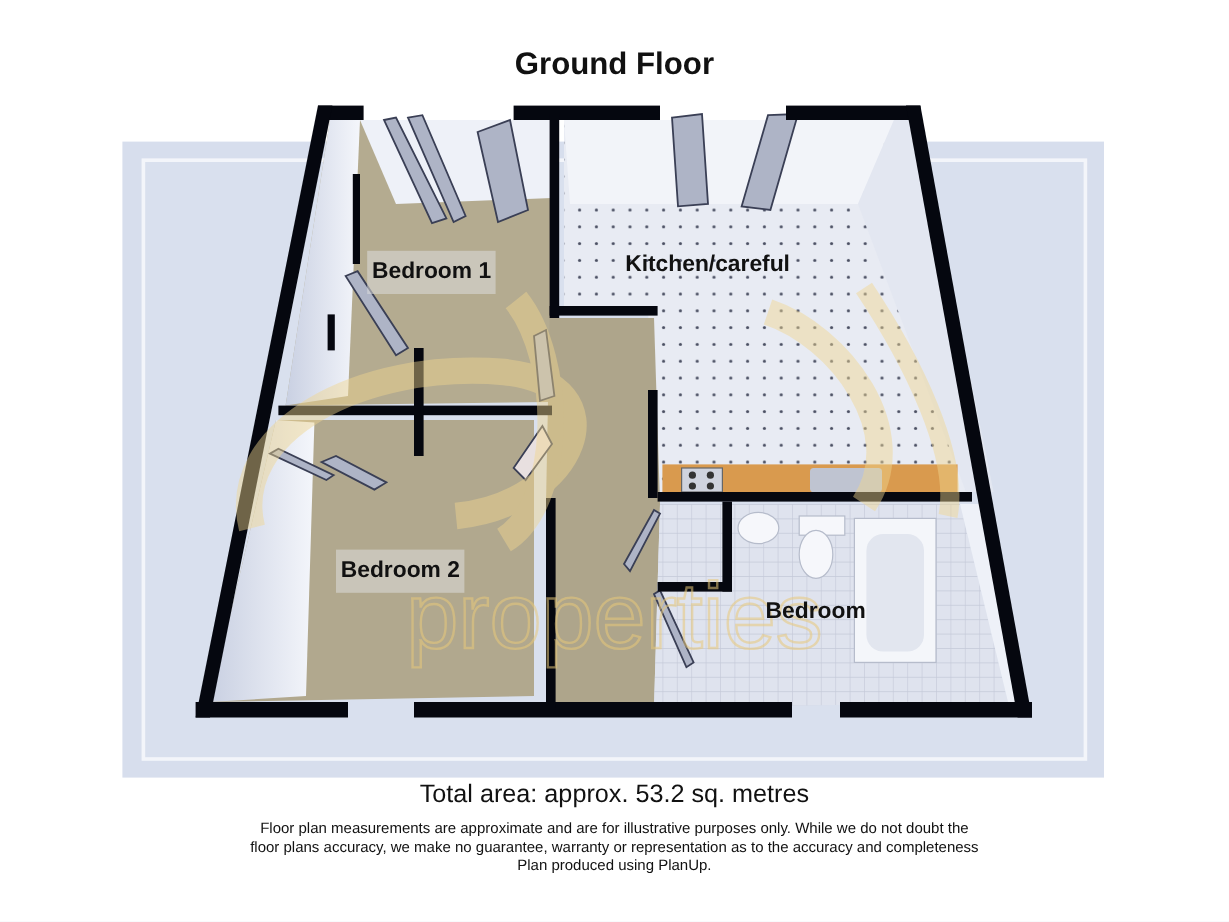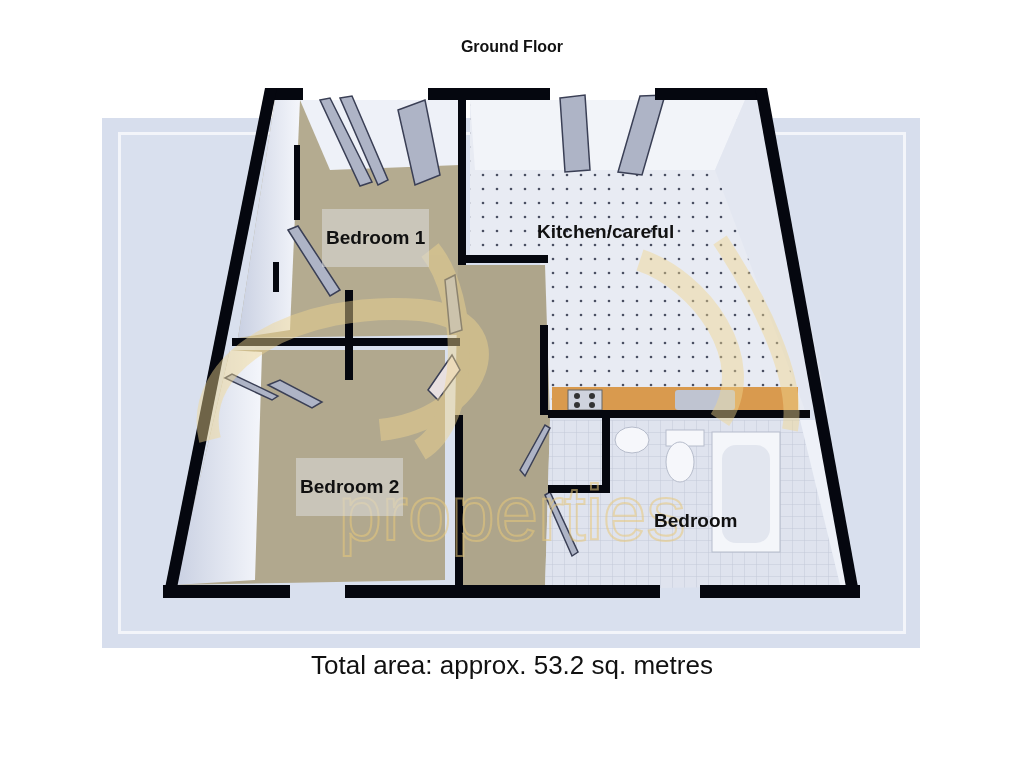--- a/index.html
+++ b/index.html
@@ -1,22 +1,22 @@
 <!DOCTYPE html>
 <html><head>
 <meta charset="utf-8">
 <style>
   html, body { margin:0; padding:0; background:#ffffff; }
   body { width:1024px; height:768px; position:relative; overflow:hidden; font-family:"Liberation Sans", sans-serif; }
-  .title { position:absolute; left:0; width:1024px; top:38px; text-align:center; font-weight:bold; font-size:16px; color:#111; }
+  .title { position:absolute; left:0; width:1024px; top:38px; text-align:center; font-weight:bold; font-size:26px; color:#111; }
   .frame-outer { position:absolute; left:102px; top:118px; width:818px; height:530px; background:#d7deed; }
   .frame-inner { position:absolute; left:118px; top:132px; width:788px; height:502px; border:3px solid #f3f5fa; box-sizing:border-box; background:#d9e0ee; }
   svg.plan { position:absolute; left:0; top:0; }
-  .label { position:absolute; font-weight:bold; font-size:19px; color:#111; padding:18px 4px; background:rgba(220,220,220,0.55); white-space:nowrap;margin-left:16px; }
-  .area { position:absolute; left:0; width:1024px; top:650px; text-align:center; font-size:26px; color:#111; }
+  .label { position:absolute; font-weight:bold; font-size:19px; color:#111; padding:7px 4px; background:rgba(220,220,220,0.55); white-space:nowrap; }
+  .area { position:absolute; left:0; width:1024px; top:650px; text-align:center; font-size:21px; color:#111; }
   .disclaimer { position:absolute; left:170px; width:684px; top:683px; text-align:center; font-size:12.5px; line-height:15.6px; color:#111; }
 </style>
 </head>
 <body>
 
 <div class="title">Ground Floor</div>
 
 <div class="frame-outer"></div>
 <div class="frame-inner"></div>
 
@@ -128,13 +128,16 @@
 </svg>
 
 <div class="label" style="left:306px; top:209px;">Bedroom 1</div>
 <div class="label" style="left:517px; top:203px; background:transparent;">Kitchen/careful</div>
 <div class="label" style="left:280px; top:458px;">Bedroom 2</div>
 <div class="label" style="left:634px; top:492px; background:transparent;">Bedroom</div>
 
 <div class="area">Total area: approx. 53.2 sq. metres</div>
 
 <div class="disclaimer">
+  <div>Floor plan measurements are approximate and are for illustrative purposes only. While we do not doubt the</div>
+  <div>floor plans accuracy, we make no guarantee, warranty or representation as to the accuracy and completeness</div>
+  <div>Plan produced using PlanUp.</div>
 </div>
 
 </body></html>

